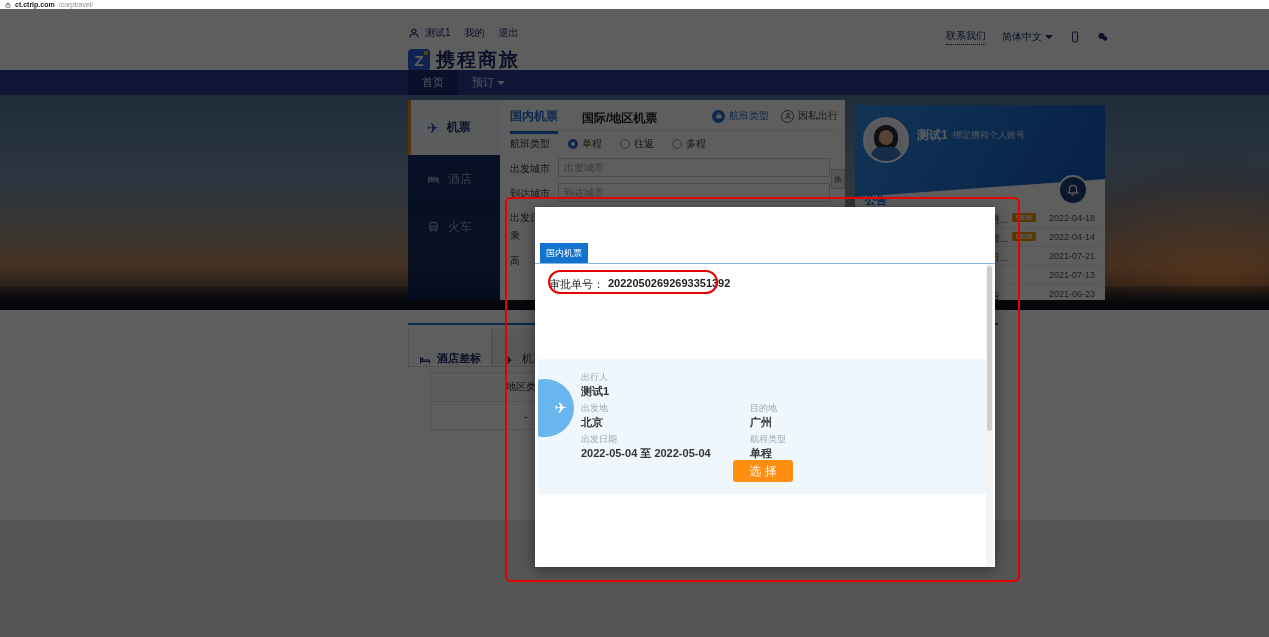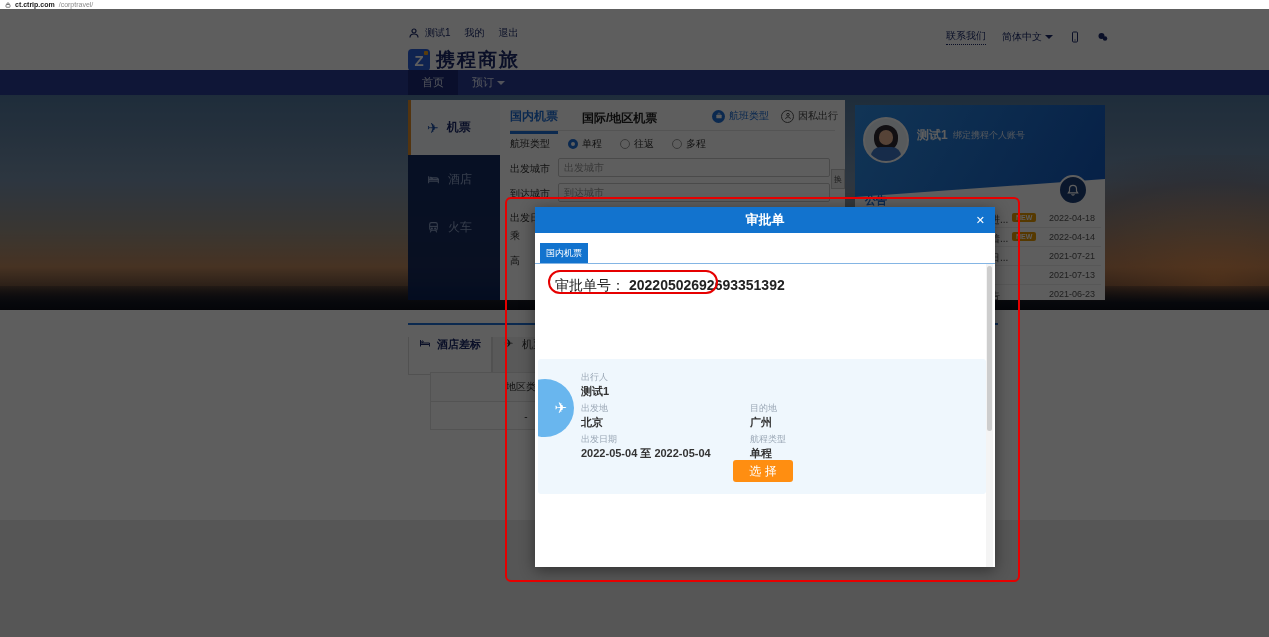--- a/index.html
+++ b/index.html
@@ -84,40 +84,40 @@
   .ann-title{left:10px;top:88px;color:#1F6FD6;font-size:11px;font-weight:bold;}
   .ann-list{left:4px;top:104px;width:242px;}
   .ann-row{position:relative;height:19px;border-bottom:1px solid #ECECEC;}
   .ann-frag{position:absolute;left:131px;top:4px;font-size:10px;color:#444;}
   .ann-new{position:absolute;left:153px;top:4px;background:#E89A00;color:#fff;font-size:7px;font-weight:bold;padding:1px 4px;border-radius:2px;}
   .ann-date{position:absolute;right:6px;top:4px;font-size:9px;color:#555;}
 
   
   .content{left:0;top:310px;width:1269px;height:210px;background:#fff;}
   .std-bar{left:408px;top:13px;width:590px;height:38px;border-top:2px solid #1F6FD6;}
-  .std-tab{position:absolute;top:12px;height:38px;display:flex;align-items:flex-start;gap:6px;justify-content:center;font-size:11px;border:1px solid #DCDCDC;border-top:none;}
+  .std-tab{position:absolute;top:4px;height:38px;display:flex;align-items:flex-end;gap:6px;justify-content:center;font-size:11px;border:1px solid #DCDCDC;border-top:none;}
   .std-tab.on{left:0;width:84px;background:#fff;color:#1B2A6B;font-weight:bold;border-right:1px solid #DCDCDC;}
   .std-tab.off{left:84px;width:86px;background:#F1F1F1;color:#333;}
   .std-tab svg,.std-tab .glyph{width:12px;height:12px;font-size:11px;}
   .std-table{left:430px;top:62px;width:558px;height:58px;border:1px solid #E0E0E0;}
   .std-th{position:absolute;left:0;top:0;width:190px;height:29px;border-bottom:1px solid #E0E0E0;display:flex;align-items:center;justify-content:center;font-size:10px;color:#333;background:#FBFBFB;}
   .std-td{position:absolute;left:0;top:29px;width:190px;height:29px;display:flex;align-items:center;justify-content:center;font-size:10px;color:#333;}
 
   .footer{left:0;top:520px;width:1269px;height:117px;background:#E9E9E9;}
 
   
   .dim{left:0;top:9px;width:1269px;height:628px;background:rgba(0,0,0,.63);z-index:50;}
 
   
   .modal{left:535px;top:207px;width:460px;height:360px;background:#fff;z-index:100;box-shadow:0 3px 14px rgba(0,0,0,.45);}
   .m-title{left:0;top:0;width:460px;height:26px;background:#1273CE;display:flex;align-items:center;justify-content:center;color:#fff;font-size:13px;font-weight:bold;}
   .m-close{position:absolute;right:10px;top:6px;color:#fff;font-size:11px;line-height:14px;}
   .m-tab{left:5px;top:36px;height:20px;padding:0 6px;background:#1273CE;color:#fff;font-size:9px;display:flex;align-items:center;}
   .m-body{left:0;top:56px;width:460px;height:304px;border-top:1px solid #84B5E4;background:#fff;}
-  .appr-row{left:14px;top:13px;font-size:14px;color:#222;display:flex;gap:4px;padding-left:6px;}
+  .appr-row{left:14px;top:13px;font-size:11px;color:#222;display:flex;gap:4px;}
   .appr-row .no{font-weight:bold;}
   .m-card{left:3px;top:95px;width:448px;height:135px;background:#EFF7FD;border-radius:3px;overflow:hidden;}
   .m-circle{position:absolute;left:-22px;top:20px;width:58px;height:58px;border-radius:50%;background:#69B6EE;color:#fff;display:flex;align-items:center;justify-content:flex-end;padding-right:7px;font-size:15px;}
   .fld-l{position:absolute;font-size:9px;color:#9AA7B5;}
   .fld-v{position:absolute;font-size:11px;font-weight:bold;color:#333;}
   .sel-btn{position:absolute;left:195px;top:101px;width:60px;height:22px;background:#FF8E11;border:none;border-radius:3px;color:#fff;font-size:12px;display:flex;align-items:center;justify-content:center;}
   .m-scroll{left:451px;top:57px;width:7px;height:303px;background:#F4F4F4;}
   .m-thumb{position:absolute;left:1px;top:2px;width:5px;height:165px;background:#CDCDCD;border-radius:3px;}
 
   
@@ -319,24 +319,20 @@
       <div class="std-th">地区类别</div>
       <div class="std-td">-</div>
     </div>
   </div>
 
   <div class="abs footer"></div>
 
   <div class="abs dim"></div>
 
   <div class="abs modal">
-    <div class="abs m-title">
-      <span>审批单</span>
-      <span class="m-close">✕</span>
-    </div>
     <div class="abs m-tab">国内机票</div>
     <div class="abs m-body">
       <div class="abs appr-row">
         <span>审批单号：</span>
         <span class="no">20220502692693351392</span>
       </div>
       <div class="abs m-card">
         <div class="m-circle">
             <span>✈</span>
           </div>

